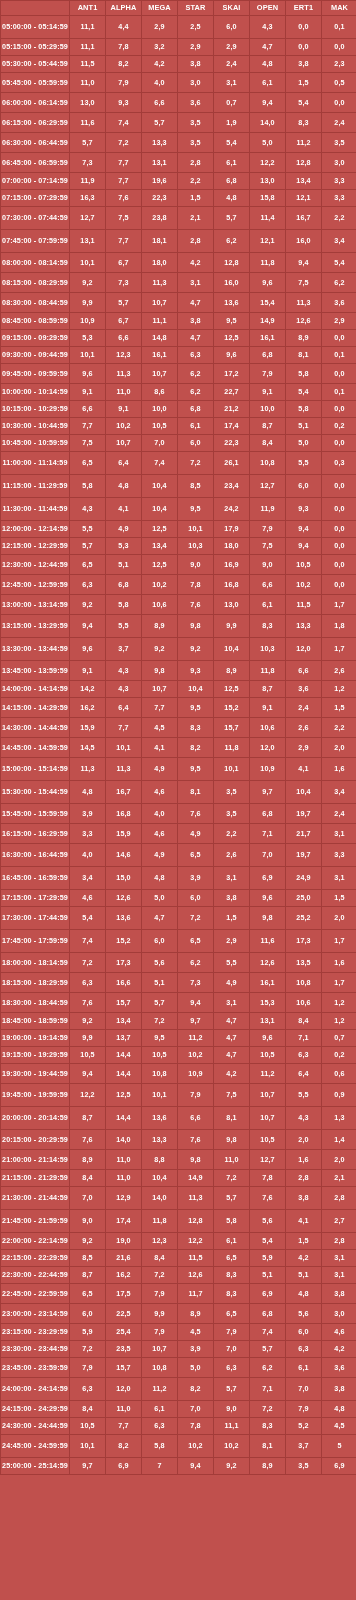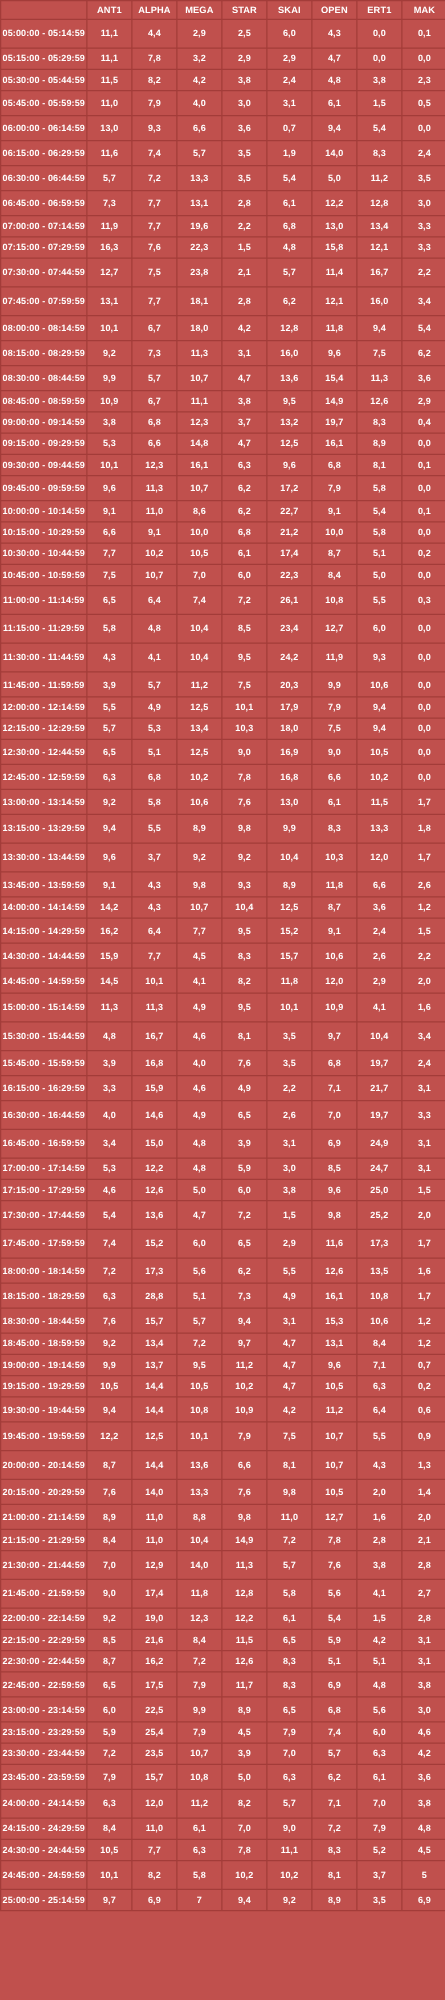--- a/index.html
+++ b/index.html
@@ -253,31 +253,20 @@
         <td class="data-cell">10,9</td>
         <td class="data-cell">6,7</td>
         <td class="data-cell">11,1</td>
         <td class="data-cell">3,8</td>
         <td class="data-cell">9,5</td>
         <td class="data-cell">14,9</td>
         <td class="data-cell">12,6</td>
         <td class="data-cell">2,9</td>
       </tr>
       <tr class="r-short">
-        <td class="slot-cell">09:00:00 - 09:14:59</td>
-        <td class="data-cell">3,8</td>
-        <td class="data-cell">6,8</td>
-        <td class="data-cell">12,3</td>
-        <td class="data-cell">3,7</td>
-        <td class="data-cell">13,2</td>
-        <td class="data-cell">19,7</td>
-        <td class="data-cell">8,3</td>
-        <td class="data-cell">0,4</td>
-      </tr>
-      <tr class="r-short">
         <td class="slot-cell">09:15:00 - 09:29:59</td>
         <td class="data-cell">5,3</td>
         <td class="data-cell">6,6</td>
         <td class="data-cell">14,8</td>
         <td class="data-cell">4,7</td>
         <td class="data-cell">12,5</td>
         <td class="data-cell">16,1</td>
         <td class="data-cell">8,9</td>
         <td class="data-cell">0,0</td>
       </tr>
@@ -373,31 +362,20 @@
         <td class="slot-cell">11:30:00 - 11:44:59</td>
         <td class="data-cell">4,3</td>
         <td class="data-cell">4,1</td>
         <td class="data-cell">10,4</td>
         <td class="data-cell">9,5</td>
         <td class="data-cell">24,2</td>
         <td class="data-cell">11,9</td>
         <td class="data-cell">9,3</td>
         <td class="data-cell">0,0</td>
       </tr>
-      <tr class="r-mid">
-        <td class="slot-cell">11:45:00 - 11:59:59</td>
-        <td class="data-cell">3,9</td>
-        <td class="data-cell">5,7</td>
-        <td class="data-cell">11,2</td>
-        <td class="data-cell">7,5</td>
-        <td class="data-cell">20,3</td>
-        <td class="data-cell">9,9</td>
-        <td class="data-cell">10,6</td>
-        <td class="data-cell">0,0</td>
-      </tr>
       <tr class="r-short">
         <td class="slot-cell">12:00:00 - 12:14:59</td>
         <td class="data-cell">5,5</td>
         <td class="data-cell">4,9</td>
         <td class="data-cell">12,5</td>
         <td class="data-cell">10,1</td>
         <td class="data-cell">17,9</td>
         <td class="data-cell">7,9</td>
         <td class="data-cell">9,4</td>
         <td class="data-cell">0,0</td>
@@ -583,31 +561,20 @@
         <td class="data-cell">3,4</td>
         <td class="data-cell">15,0</td>
         <td class="data-cell">4,8</td>
         <td class="data-cell">3,9</td>
         <td class="data-cell">3,1</td>
         <td class="data-cell">6,9</td>
         <td class="data-cell">24,9</td>
         <td class="data-cell">3,1</td>
       </tr>
       <tr class="r-short">
-        <td class="slot-cell">17:00:00 - 17:14:59</td>
-        <td class="data-cell">5,3</td>
-        <td class="data-cell">12,2</td>
-        <td class="data-cell">4,8</td>
-        <td class="data-cell">5,9</td>
-        <td class="data-cell">3,0</td>
-        <td class="data-cell">8,5</td>
-        <td class="data-cell">24,7</td>
-        <td class="data-cell">3,1</td>
-      </tr>
-      <tr class="r-short">
         <td class="slot-cell">17:15:00 - 17:29:59</td>
         <td class="data-cell">4,6</td>
         <td class="data-cell">12,6</td>
         <td class="data-cell">5,0</td>
         <td class="data-cell">6,0</td>
         <td class="data-cell">3,8</td>
         <td class="data-cell">9,6</td>
         <td class="data-cell">25,0</td>
         <td class="data-cell">1,5</td>
       </tr>
@@ -640,21 +607,21 @@
         <td class="data-cell">5,6</td>
         <td class="data-cell">6,2</td>
         <td class="data-cell">5,5</td>
         <td class="data-cell">12,6</td>
         <td class="data-cell">13,5</td>
         <td class="data-cell">1,6</td>
       </tr>
       <tr class="r-mid">
         <td class="slot-cell">18:15:00 - 18:29:59</td>
         <td class="data-cell">6,3</td>
-        <td class="data-cell">28,8</td>
+        <td class="data-cell">16,6</td>
         <td class="data-cell">5,1</td>
         <td class="data-cell">7,3</td>
         <td class="data-cell">4,9</td>
         <td class="data-cell">16,1</td>
         <td class="data-cell">10,8</td>
         <td class="data-cell">1,7</td>
       </tr>
       <tr class="r-mid">
         <td class="slot-cell">18:30:00 - 18:44:59</td>
         <td class="data-cell">7,6</td>

